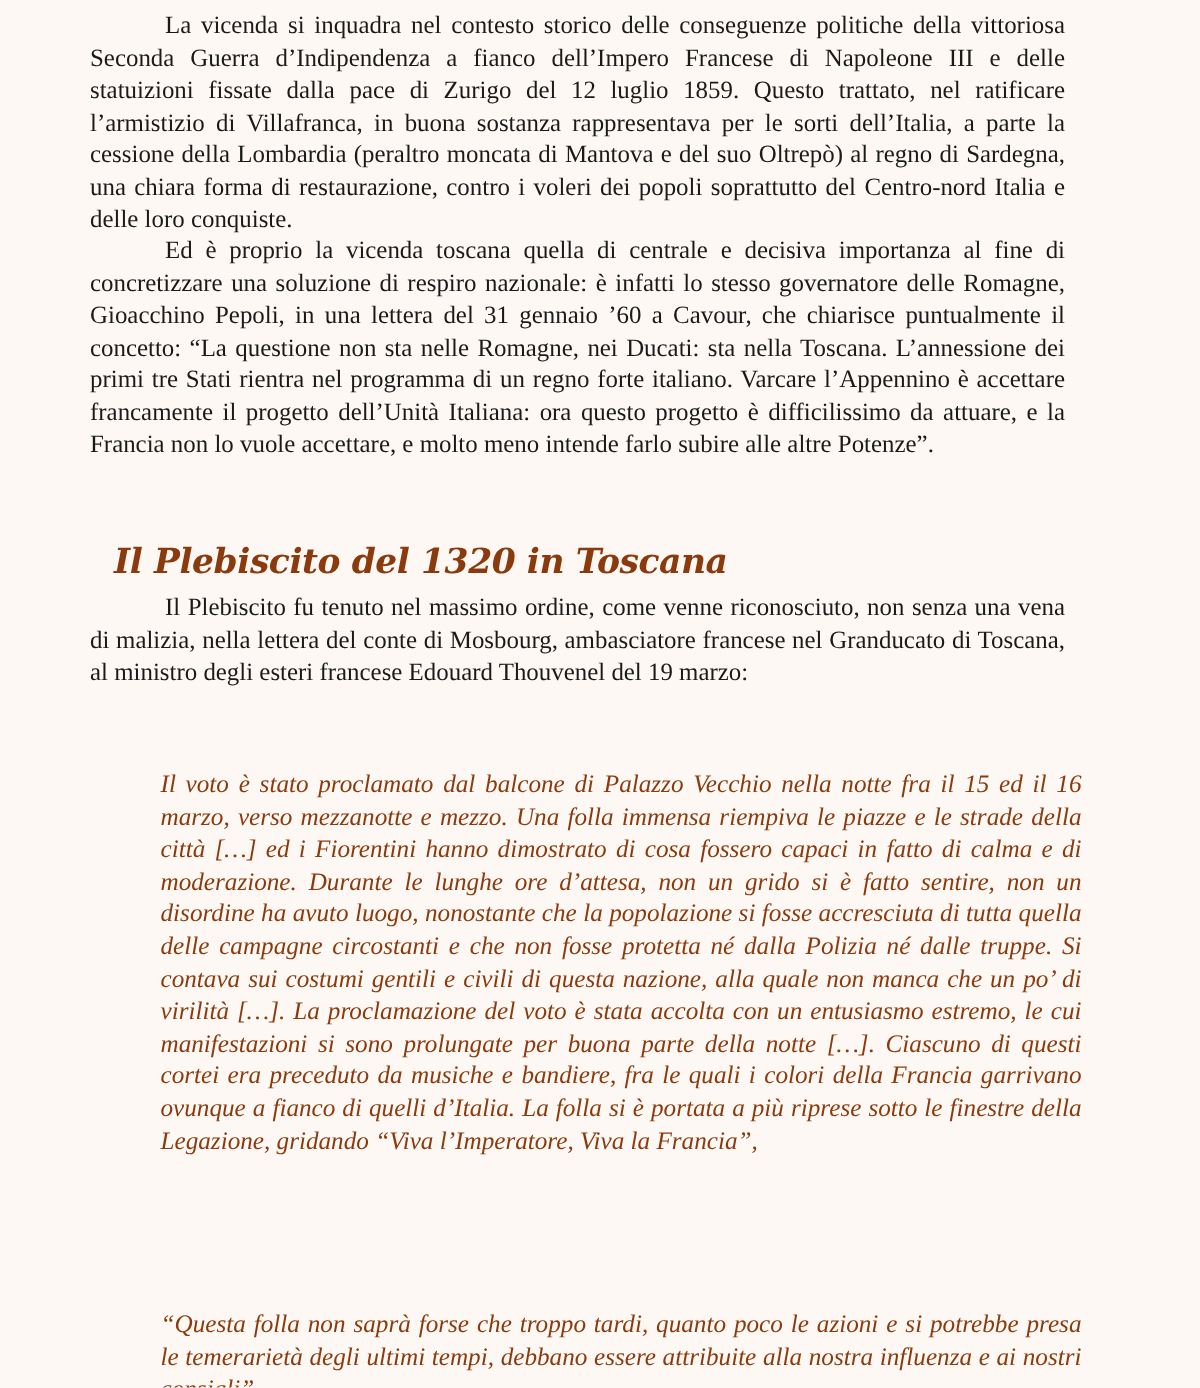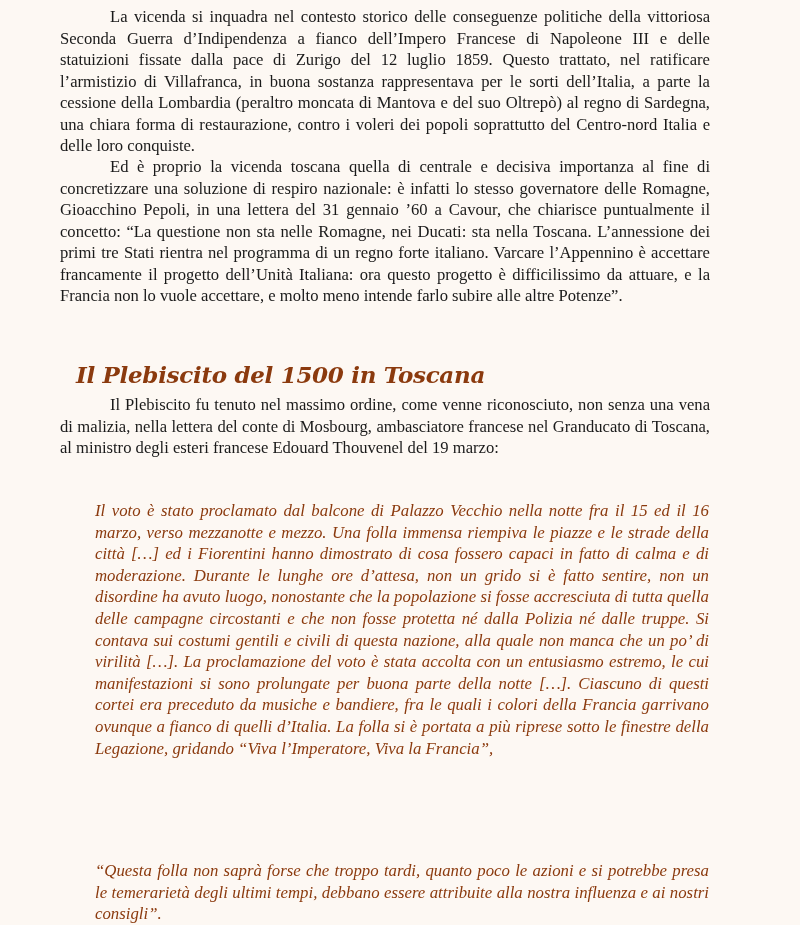--- a/index.html
+++ b/index.html
@@ -15,28 +15,28 @@
     font-size: 16.6px; line-height: 21.5px;
     text-align: justify; margin: 0;
   }
   .indent { text-indent: 50px; }
   .heading {
     position: absolute; left: 76px; top: 361px; margin: 0;
     font-family: "DejaVu Serif", serif; font-style: italic; font-weight: bold;
     font-size: 23px; color: #8b3a0e; letter-spacing: -0.3px;
   }
   .quote {
-    position: absolute; left: 95px; width: 614px; margin: 0;
+    position: absolute; left: 95px; width: 614px; margin: 12px;
     font-style: italic; color: #8b3a0e;
     font-size: 16.8px; line-height: 21.6px; text-align: justify;
   }
 </style>
 </head>
 <body>
 
 <div class="page">
   <p class="para indent" style="top:6px;">La vicenda si inquadra nel contesto storico delle conseguenze politiche della vittoriosa Seconda Guerra d’Indipendenza a fianco dell’Impero Francese di Napoleone III e delle statuizioni fissate dalla pace di Zurigo del 12 luglio 1859. Questo trattato, nel ratificare l’armistizio di Villafranca, in buona sostanza rappresentava per le sorti dell’Italia, a parte la cessione della Lombardia (peraltro moncata di Mantova e del suo Oltrepò) al regno di Sardegna, una chiara forma di restaurazione, contro i voleri dei popoli soprattutto del Centro-nord Italia e delle loro conquiste.</p>
   <p class="para indent" style="top:156px;">Ed è proprio la vicenda toscana quella di centrale e decisiva importanza al fine di concretizzare una soluzione di respiro nazionale: è infatti lo stesso governatore delle Romagne, Gioacchino Pepoli, in una lettera del 31 gennaio ’60 a Cavour, che chiarisce puntualmente il concetto: “La questione non sta nelle Romagne, nei Ducati: sta nella Toscana. L’annessione dei primi tre Stati rientra nel programma di un regno forte italiano. Varcare l’Appennino è accettare francamente il progetto dell’Unità Italiana: ora questo progetto è difficilissimo da attuare, e la Francia non lo vuole accettare, e molto meno intende farlo subire alle altre Potenze”.</p>
-  <h2 class="heading">Il Plebiscito del 1500 in Toscana</h2>
+  <h2 class="heading">Il Plebiscito del 1320 in Toscana</h2>
   <p class="para indent" style="top:394px;">Il Plebiscito fu tenuto nel massimo ordine, come venne riconosciuto, non senza una vena di malizia, nella lettera del conte di Mosbourg, ambasciatore francese nel Granducato di Toscana, al ministro degli esteri francese Edouard Thouvenel del 19 marzo:</p>
   <p class="quote" style="top:500px;">Il voto è stato proclamato dal balcone di Palazzo Vecchio nella notte fra il 15 ed il 16 marzo, verso mezzanotte e mezzo. Una folla immensa riempiva le piazze e le strade della città […] ed i Fiorentini hanno dimostrato di cosa fossero capaci in fatto di calma e di moderazione. Durante le lunghe ore d’attesa, non un grido si è fatto sentire, non un disordine ha avuto luogo, nonostante che la popolazione si fosse accresciuta di tutta quella delle campagne circostanti e che non fosse protetta né dalla Polizia né dalle truppe. Si contava sui costumi gentili e civili di questa nazione, alla quale non manca che un po’ di virilità […]. La proclamazione del voto è stata accolta con un entusiasmo estremo, le cui manifestazioni si sono prolungate per buona parte della notte […]. Ciascuno di questi cortei era preceduto da musiche e bandiere, fra le quali i colori della Francia garrivano ovunque a fianco di quelli d’Italia. La folla si è portata a più riprese sotto le finestre della Legazione, gridando “Viva l’Imperatore, Viva la Francia”,</p>
   <p class="quote" style="top:860px;">“Questa folla non saprà forse che troppo tardi, quanto poco le azioni e si potrebbe presa le temerarietà degli ultimi tempi, debbano essere attribuite alla nostra influenza e ai nostri consigli”.</p>
 </div>
 
 </body></html>

